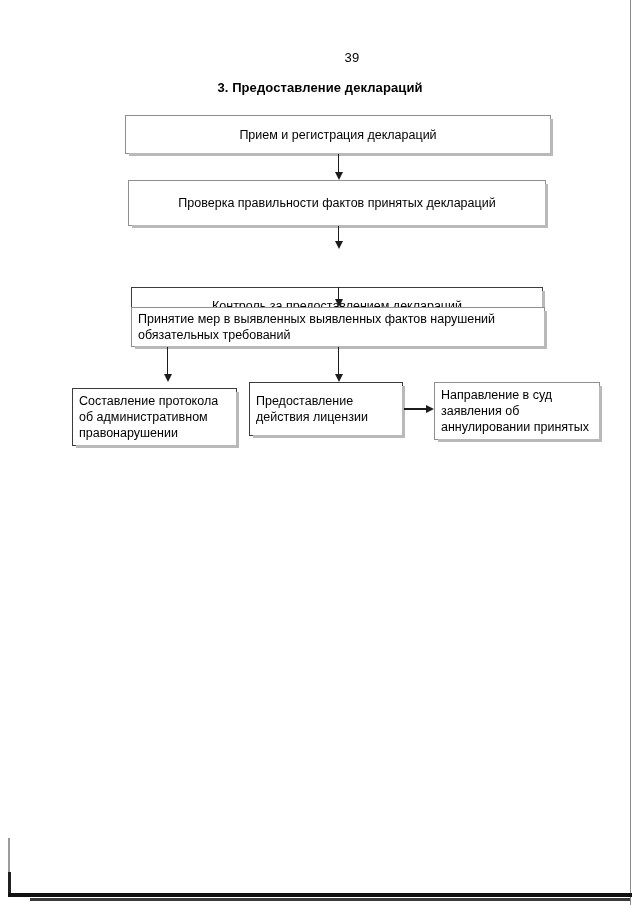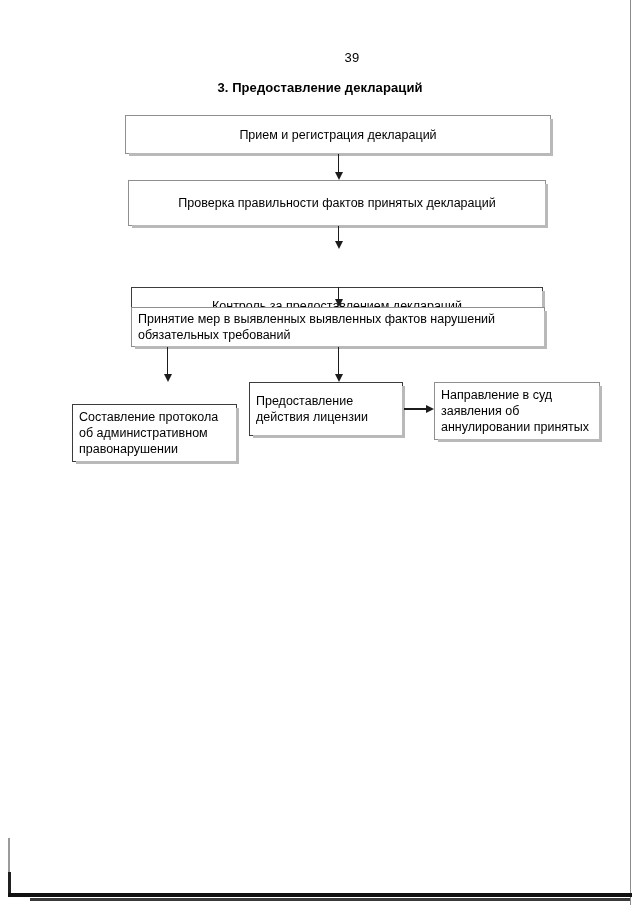--- a/index.html
+++ b/index.html
@@ -114,21 +114,21 @@
     bottom: -3px;
     height: 3px;
     background: #b9b9b9;
   }
 
   #box-intake   { left: 125px; top: 115px; width: 426px; height: 39px; }
   #box-check    { left: 128px; top: 180px; width: 418px; height: 46px; }
   #box-control  { left: 131px; top: 249px; width: 412px; height: 38px; margin-top: 38px; }
   #box-measures { left: 131px; top: 307px; width: 414px; height: 40px; }
 
-  #box-protocol { left: 72px;  top: 404px; width: 165px; height: 58px; }
+  #box-protocol { left: 72px;  top: 388px; width: 165px; height: 58px; }
   #box-suspend  { left: 249px; top: 382px; width: 154px; height: 54px; }
   #box-court    { left: 434px; top: 382px; width: 166px; height: 58px; }
 
   
   .arrow-v {
     position: absolute;
     width: 1px;
     background: #1c1c1c;
   }
   .arrow-v .head {

